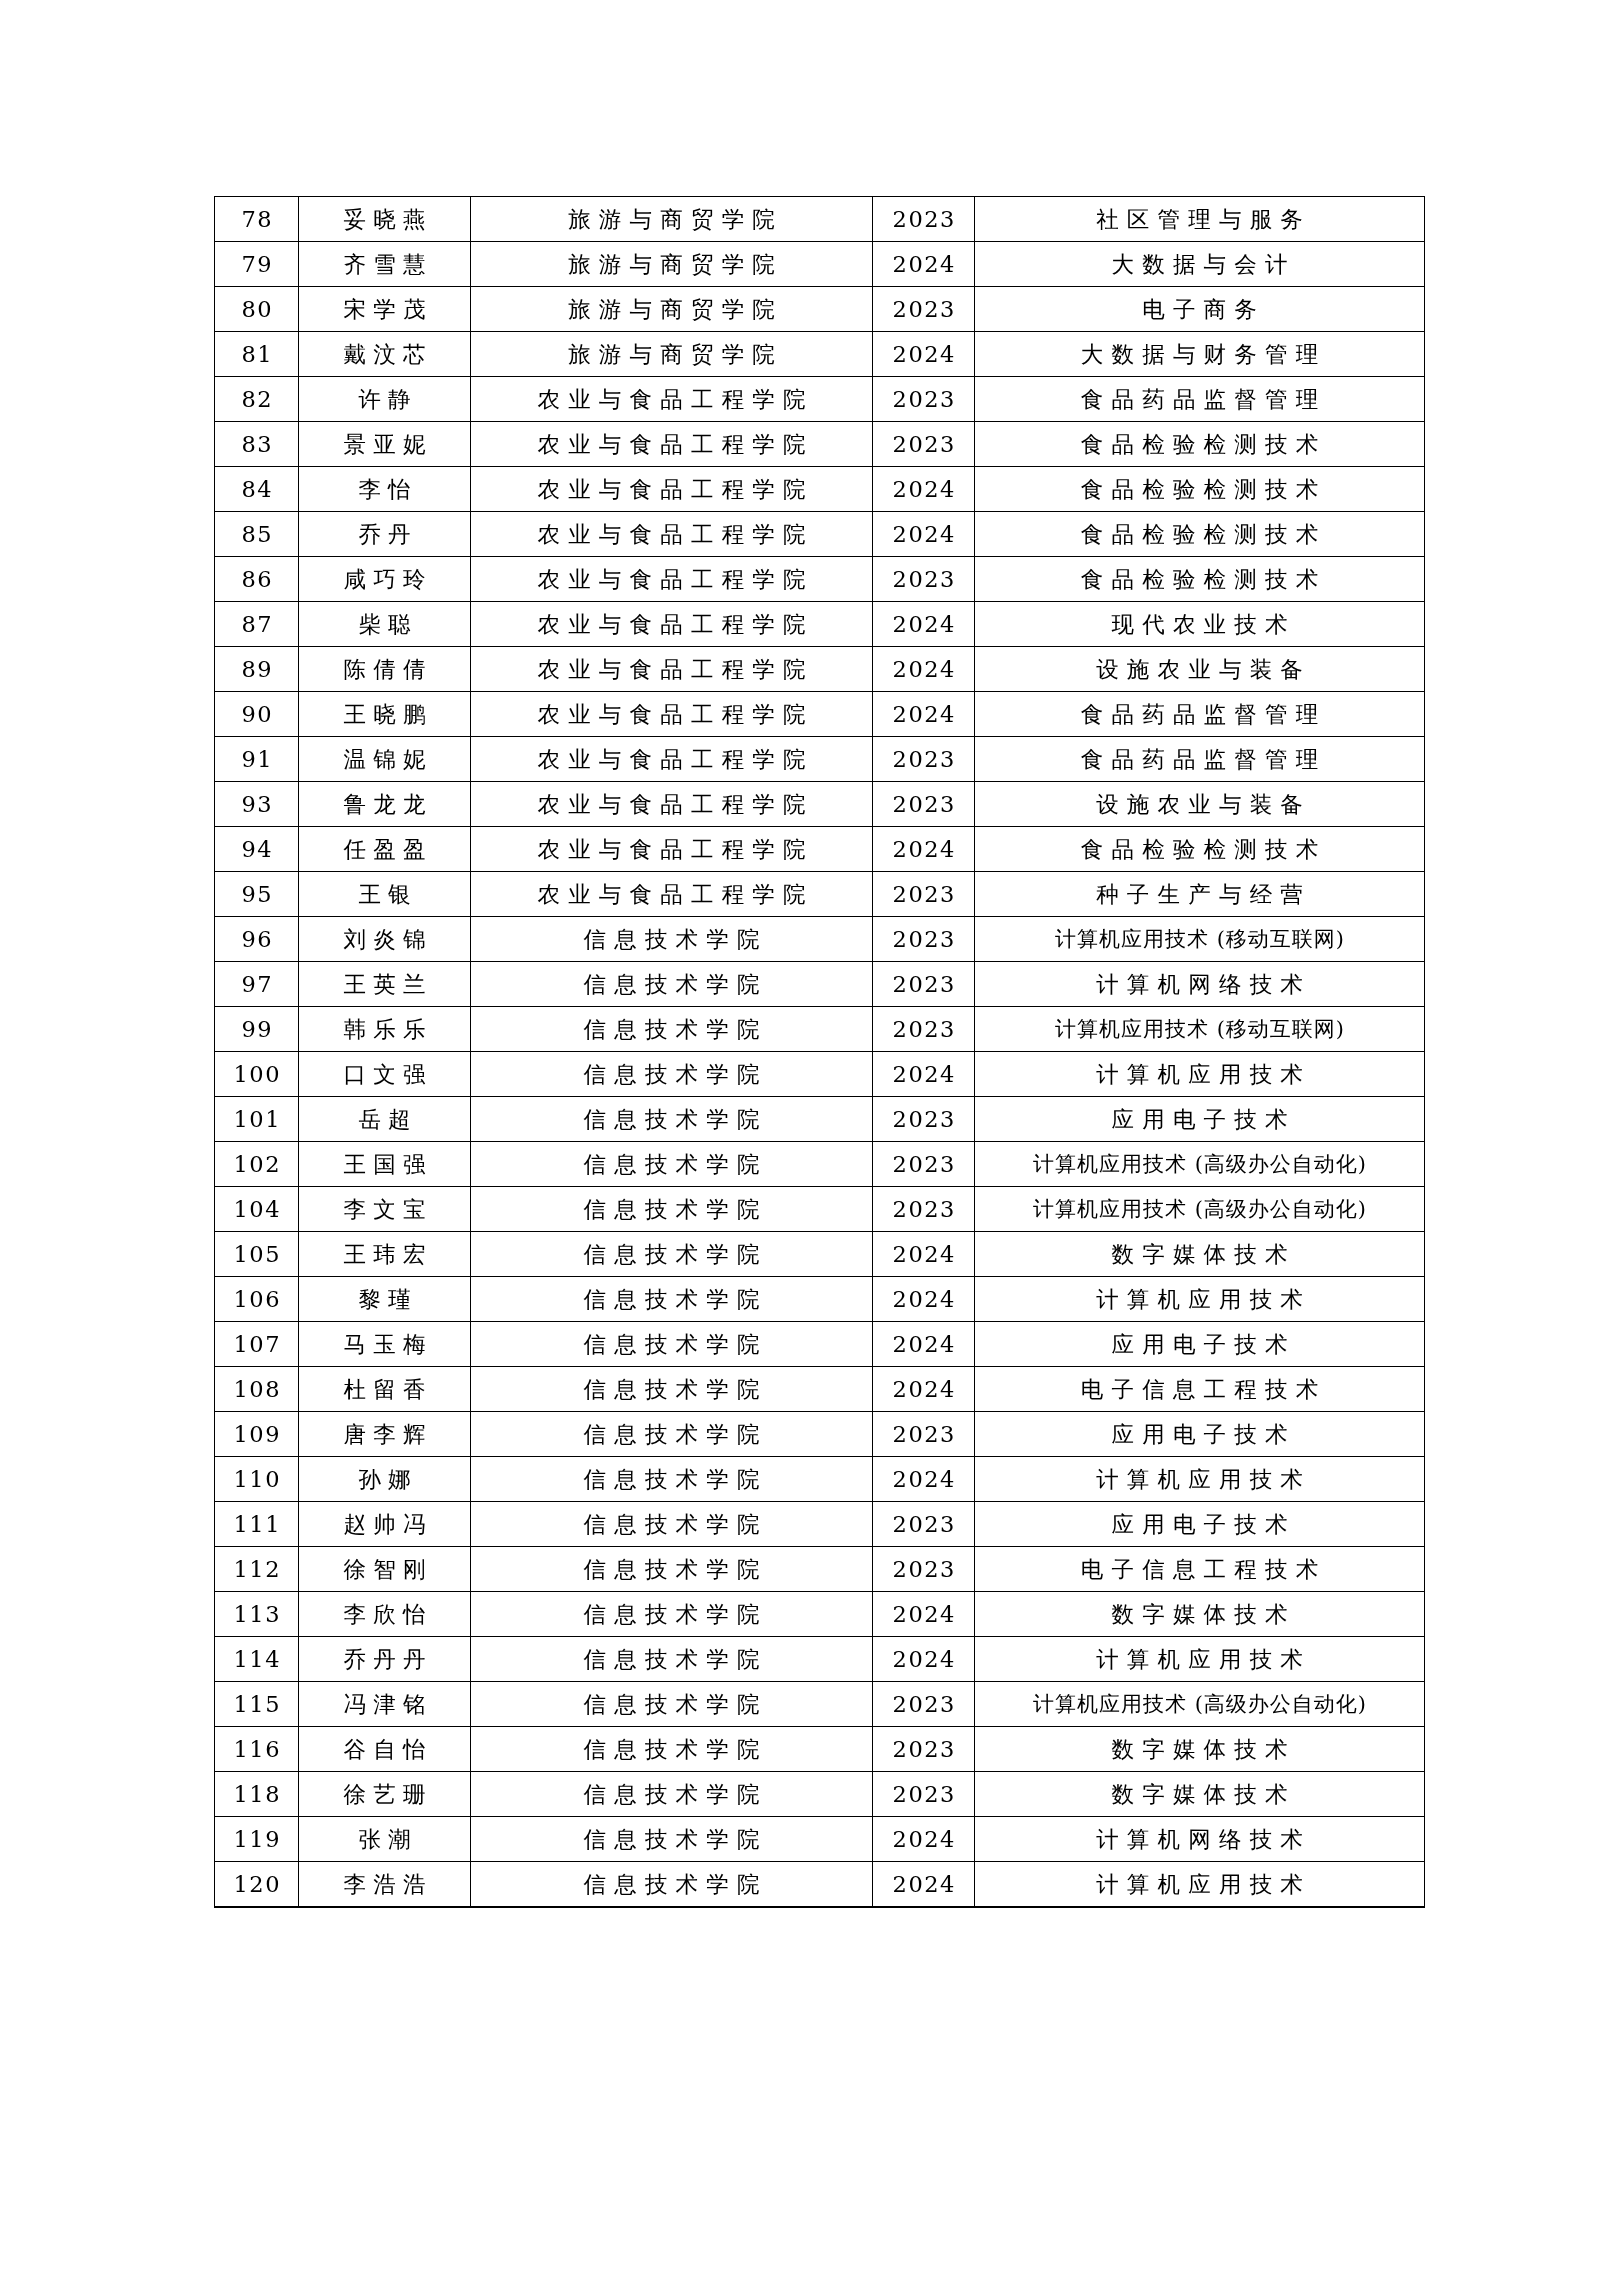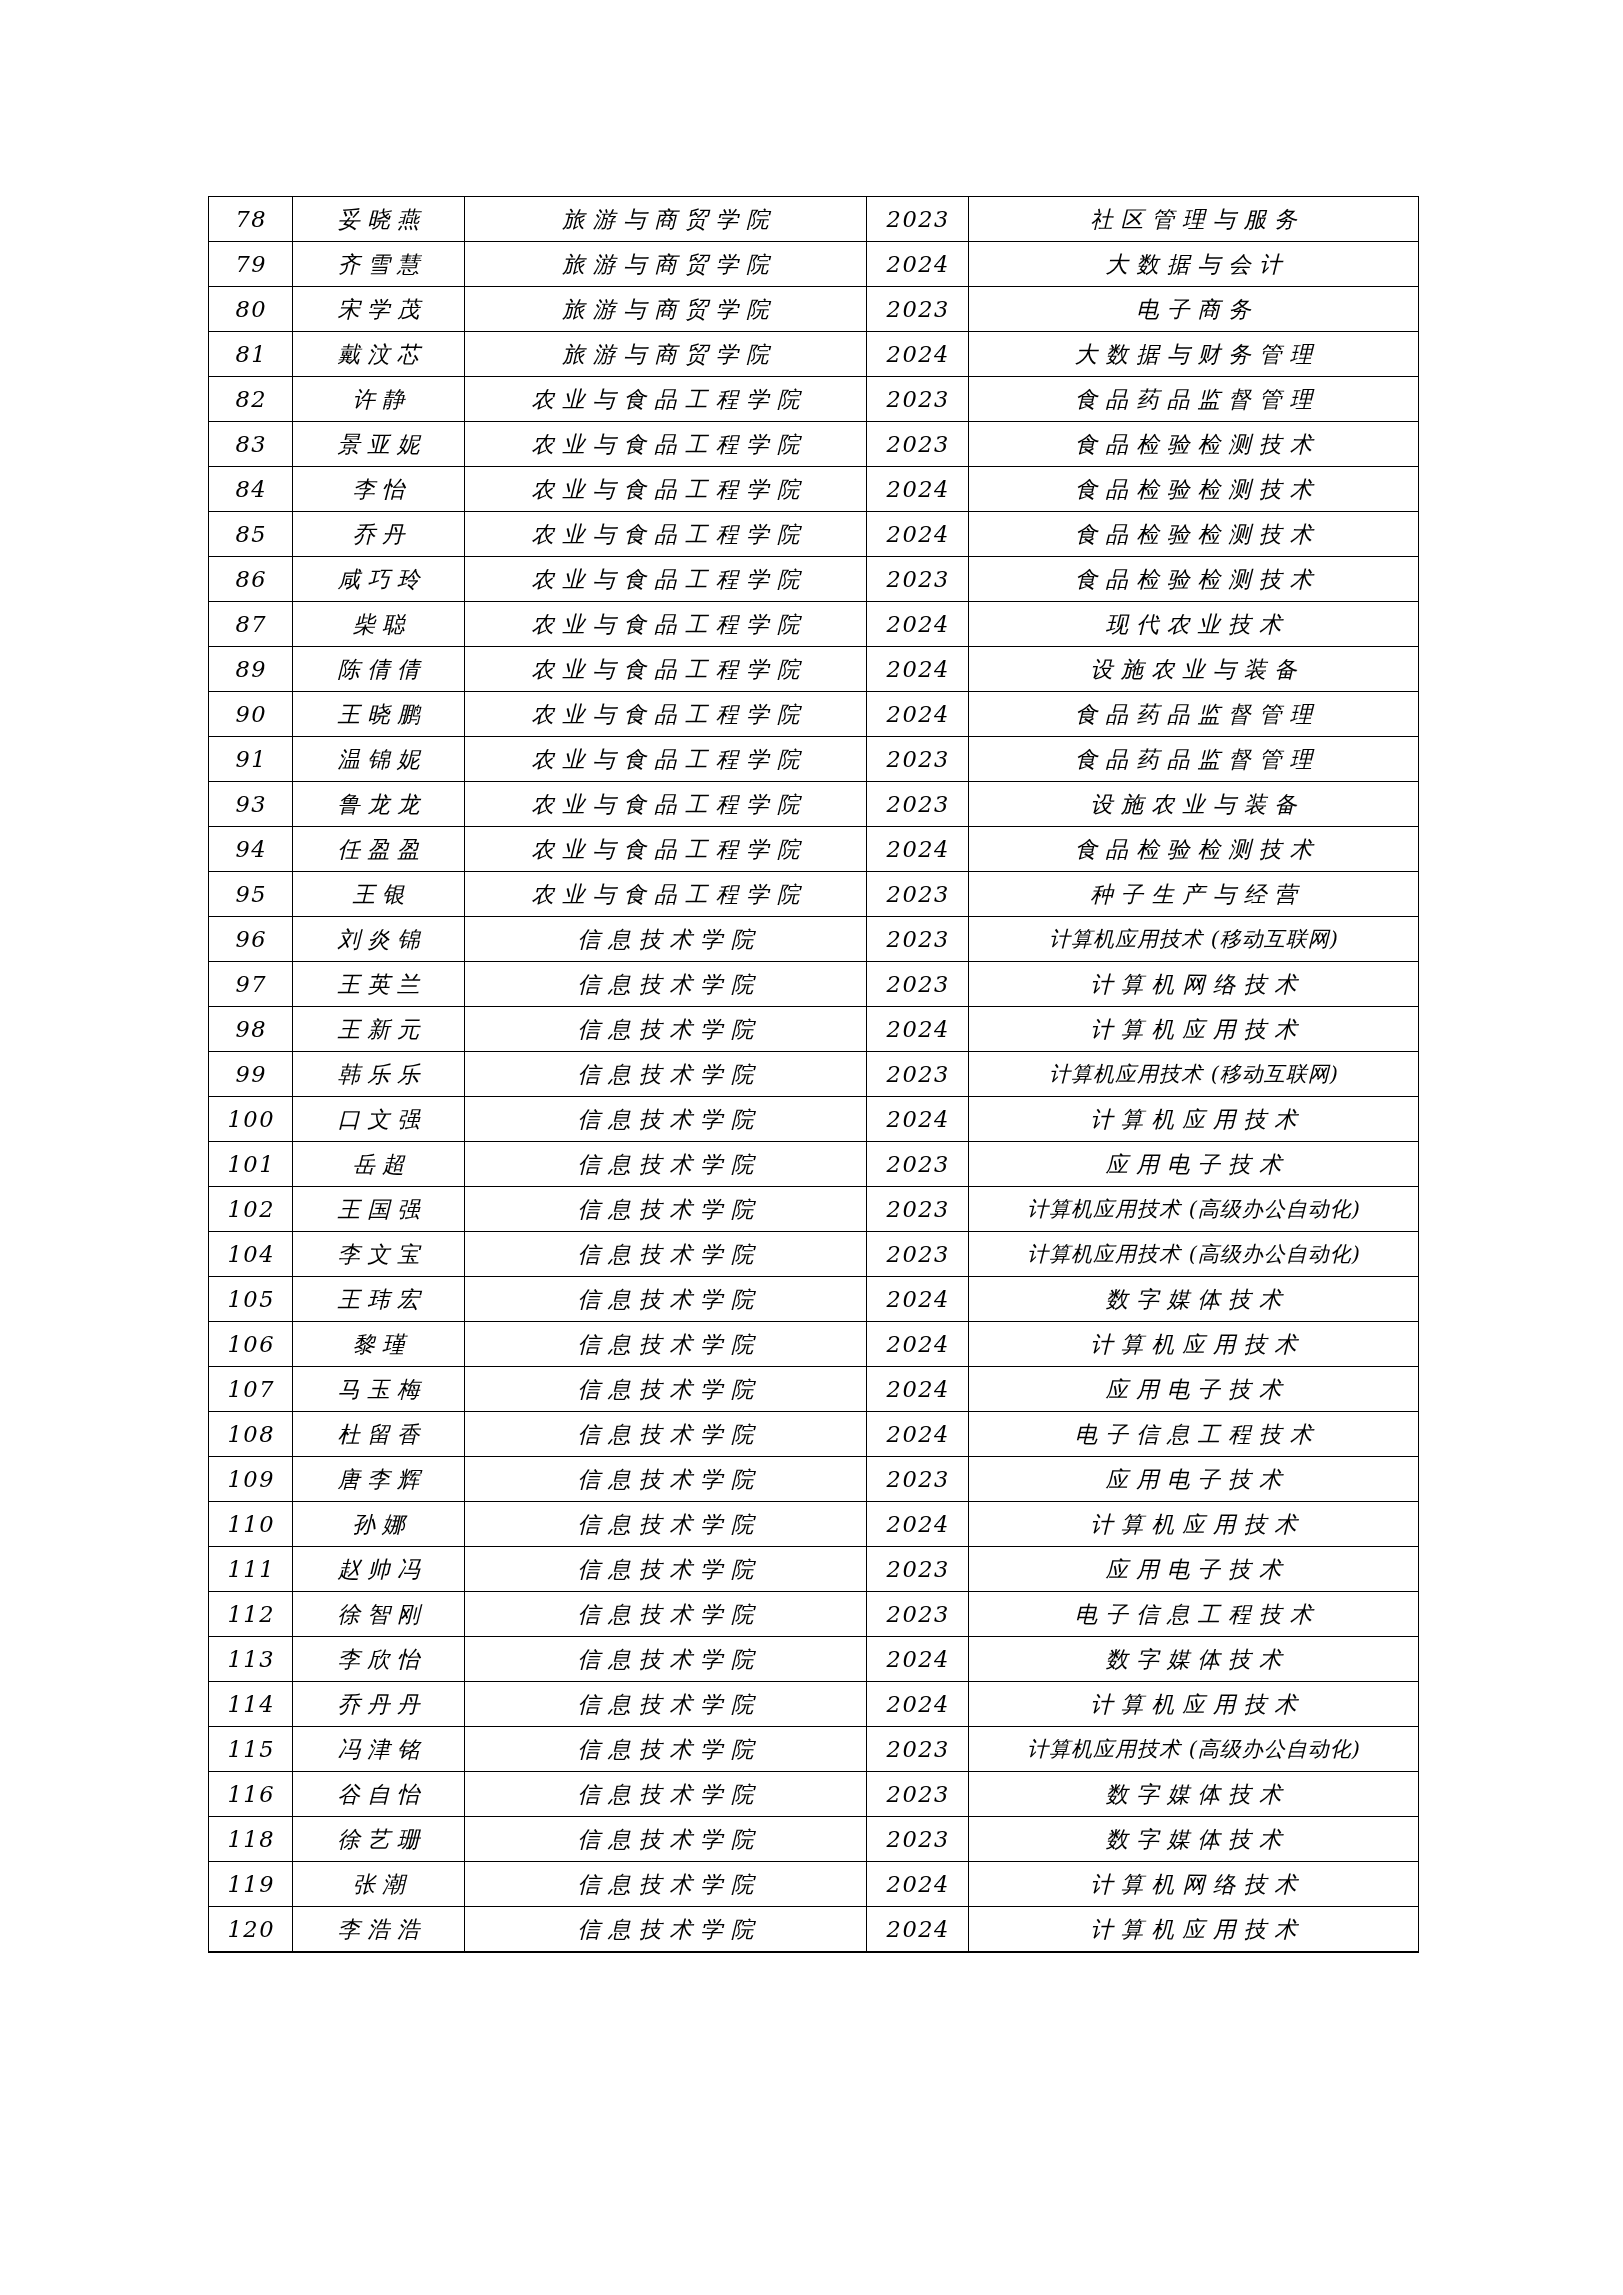--- a/index.html
+++ b/index.html
@@ -16,28 +16,27 @@
   }
   .doc-page {
     position: absolute;
     left: 0; top: 0;
     width: 1623px;
     height: 2295px;
     background: #ffffff;
   }
   table.roster {
     position: absolute;
-    left: 208px;
+    left: 214px;
     top: 196px;
     width: 1211px;
     border-collapse: collapse;
     table-layout: fixed;
     border: 1.5px solid #000000;
     border-bottom-width: 2.6px;
-    font-style: italic;
   }
   table.roster td {
     border: 1px solid #000000;
     height: 44px;
     padding: 0;
     text-align: center;
     vertical-align: middle;
     white-space: nowrap;
     overflow: hidden;
     font-size: 22.5px;
@@ -183,27 +182,20 @@
           <td class="cell-major tight">计算机应用技术 (移动互联网)</td>
         </tr>
         <tr>
           <td class="cell-no">97</td>
           <td class="cell-name">王英兰</td>
           <td class="cell-college">信息技术学院</td>
           <td class="cell-year">2023</td>
           <td class="cell-major">计算机网络技术</td>
         </tr>
         <tr>
-          <td class="cell-no">98</td>
-          <td class="cell-name">王新元</td>
-          <td class="cell-college">信息技术学院</td>
-          <td class="cell-year">2024</td>
-          <td class="cell-major">计算机应用技术</td>
-        </tr>
-        <tr>
           <td class="cell-no">99</td>
           <td class="cell-name">韩乐乐</td>
           <td class="cell-college">信息技术学院</td>
           <td class="cell-year">2023</td>
           <td class="cell-major tight">计算机应用技术 (移动互联网)</td>
         </tr>
         <tr>
           <td class="cell-no">100</td>
           <td class="cell-name">口文强</td>
           <td class="cell-college">信息技术学院</td>

